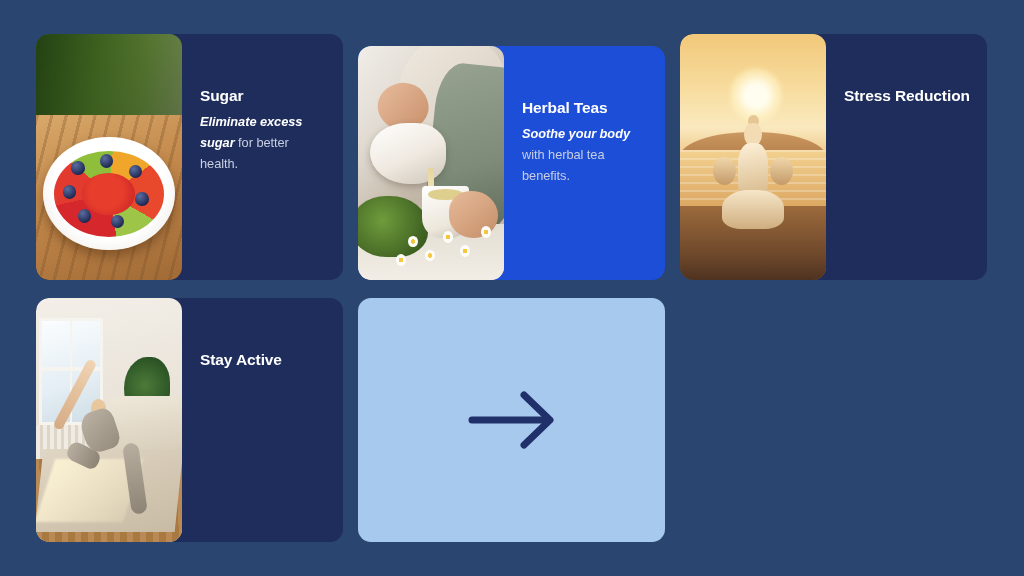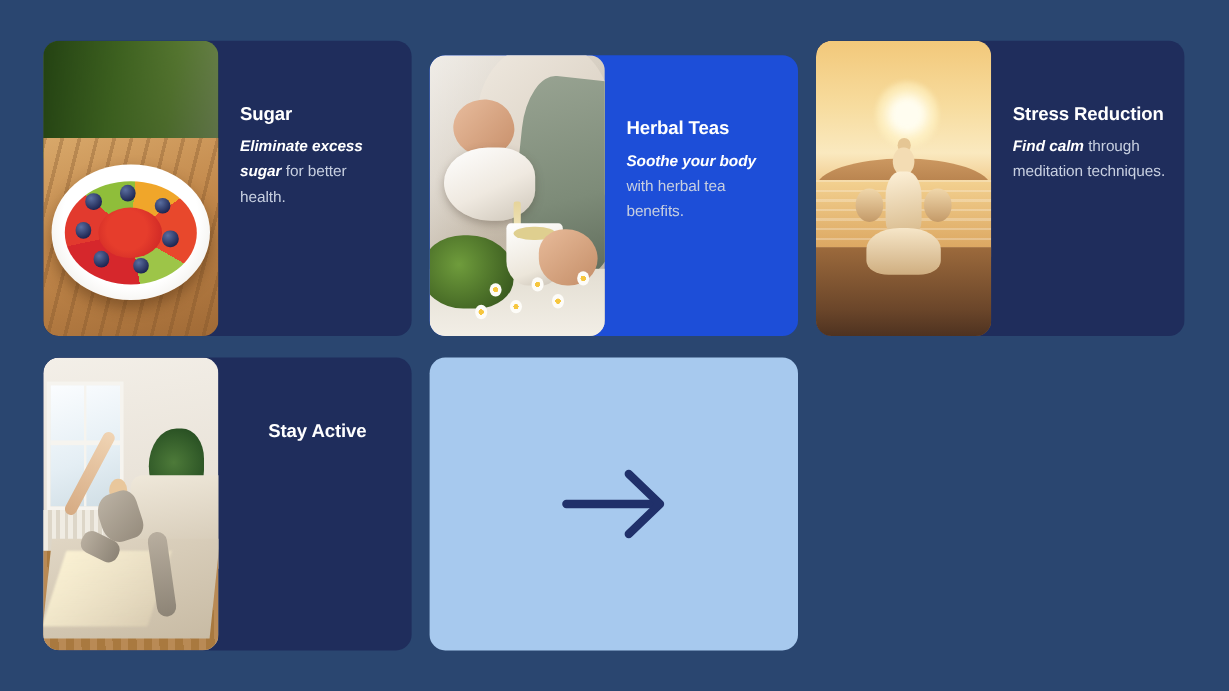--- a/index.html
+++ b/index.html
@@ -448,25 +448,24 @@
           <div class="med-head"></div>
           <div class="med-torso"></div>
           <div class="med-arm" style="left:-30%"></div>
           <div class="med-arm" style="right:-30%"></div>
           <div class="med-legs"></div>
         </div>
       </div>
     </div>
     <div class="card-body body-low">
       <div class="card-title">Stress Reduction</div>
-      <div class="card-desc"><b>Find calm</b><span> through meditation techniques.</span></div>
     </div>
   </div>
 
-  <div class="card" style="background: rgb(31, 45, 92); text-align: center;">
+  <div class="card" style="background: rgb(31, 45, 92);">
     <div class="card-media">
       <div class="img yoga-bg">
         <div class="window"></div>
         <div class="radiator"></div>
         <div class="plant"></div>
         <div class="couch"></div>
         <div class="floor"></div>
         <div class="mat"></div>
         <div class="sunpatch"></div>
         <div class="yoga-figure">

